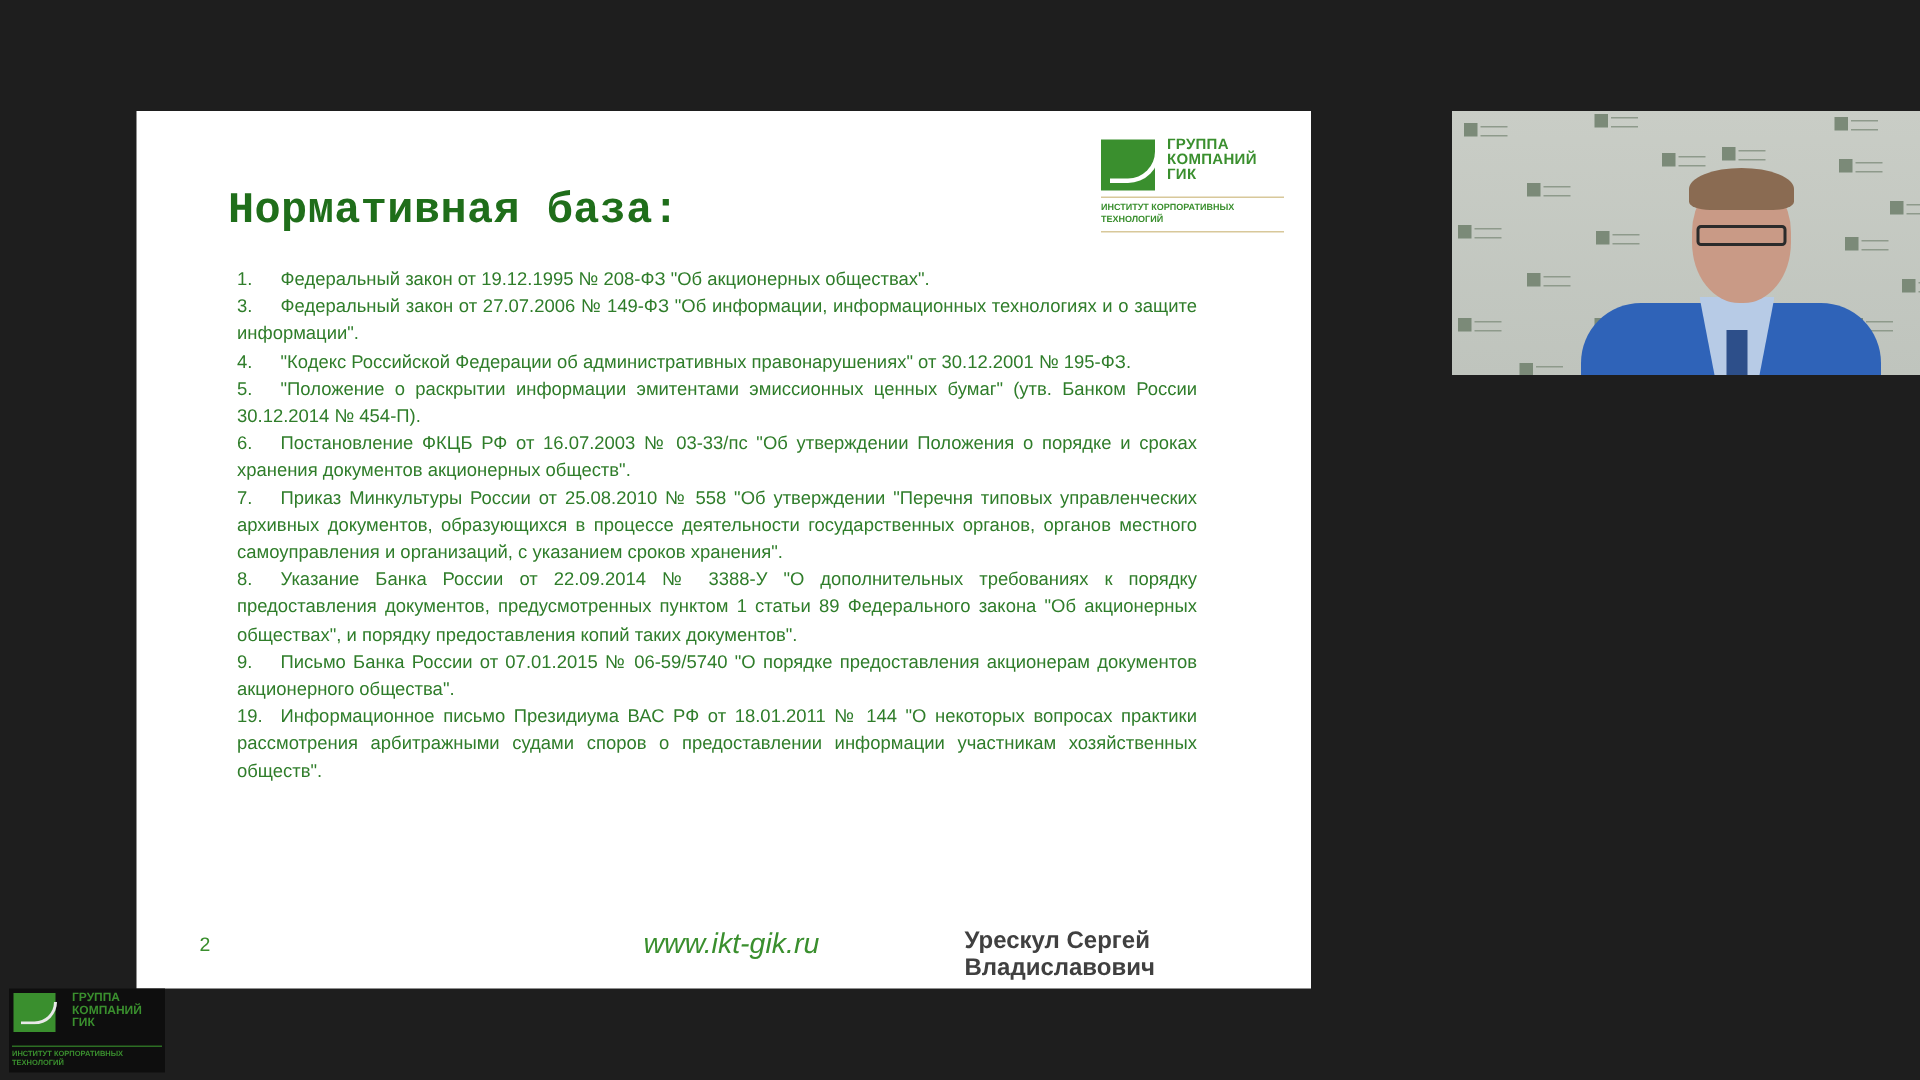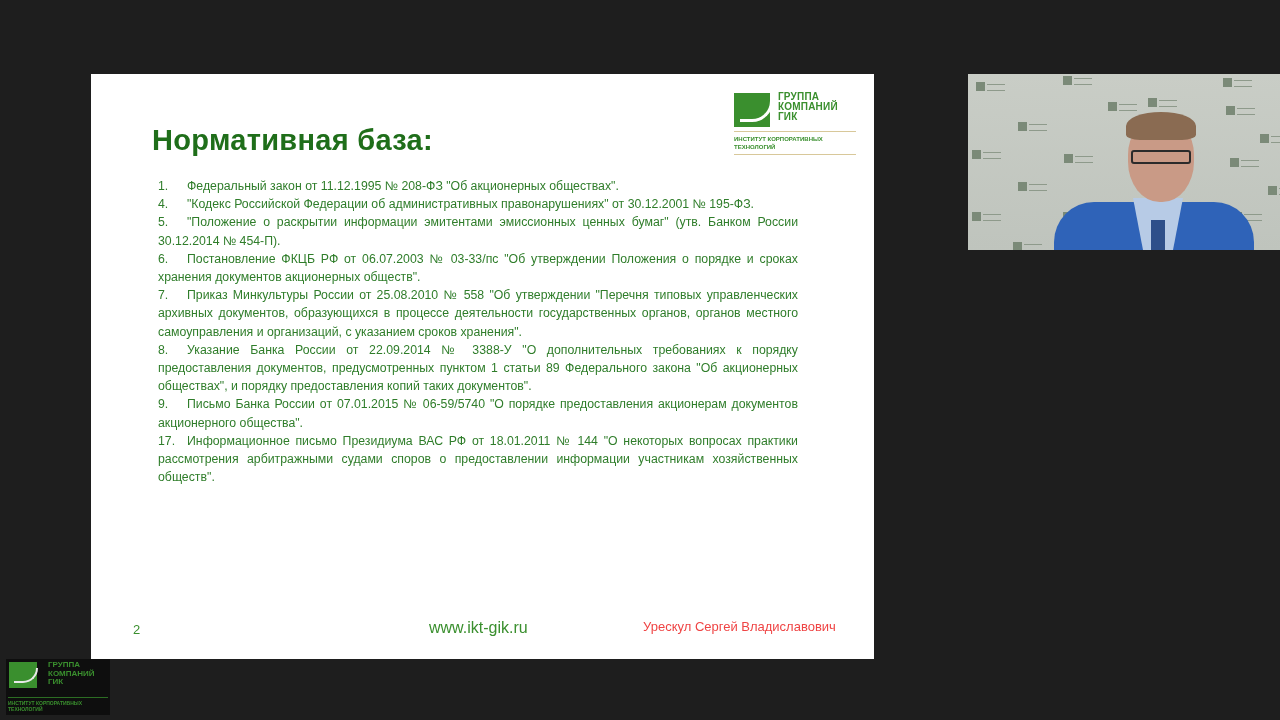--- a/index.html
+++ b/index.html
@@ -35,37 +35,37 @@
   }
   .logo-sub {
     position: absolute; left: 0; top: 45px; width: 124px;
     color: #3a8f2e; font-weight: bold; font-size: 6px; line-height: 8px; white-space: pre-line;
   }
   .logo-rule2 {
     position: absolute; left: 0; top: 64px; width: 122px; height: 1px; background: #d8c89a;
   }
   .slide-title {
     position: absolute; left: 61px; top: 50px;
-    color: #1f6e1a; font-weight: bold; font-size: 29px; letter-spacing: 0.3px;
+    color: #1f6e1a; font-weight: bold; font-size: 29px; letter-spacing: 0.3px; font-family: Liberation Mono, monospace;
   }
   .law-list {
     position: absolute; left: 67px; top: 103px; width: 640px;
     color: #2f7d2a; font-size: 12.3px; line-height: 18.2px;
     text-align: justify;
   }
   .law-item { margin: 0; }
   .law-num { display: inline-block; width: 29px; }
   .slide-footer-num {
     position: absolute; left: 42px; top: 548px; color: #3a8f2e; font-size: 13px;
   }
   .slide-footer-url {
-    position: absolute; left: 338px; top: 545px; color: #3a8f2e; font-size: 16px;
+    position: absolute; left: 338px; top: 545px; color: #3a8f2e; font-size: 19px; font-style: italic;
   }
   .slide-footer-author {
-    position: absolute; left: 552px; top: 545px; color: #ef4444; font-size: 13px; font-weight: normal;
+    position: absolute; left: 552px; top: 545px; color: #404040; font-size: 16px; font-weight: bold;
   }
   .webcam {
     position: absolute; left: 968px; top: 74px; width: 312px; height: 176px;
     background: linear-gradient(180deg, #c9cdc6 0%, #bfc4bd 100%);
     overflow: hidden;
   }
   .wm {
     position: absolute; width: 30px; height: 10px;
   }
   .wm::before {
@@ -130,28 +130,29 @@
 ГИК</div>
     <div class="logo-rule"></div>
     <div class="logo-sub">ИНСТИТУТ КОРПОРАТИВНЫХ
 ТЕХНОЛОГИЙ</div>
     <div class="logo-rule2"></div>
   </div>
 
   <div class="slide-title">Нормативная база:</div>
 
   <div class="law-list">
-    <p class="law-item"><span class="law-num">1.</span><span>Федеральный закон от 11.12.1995 № 208-ФЗ "Об акционерных обществах".</span></p>
+    <p class="law-item"><span class="law-num">1.</span><span>Федеральный закон от 19.12.1995 № 208-ФЗ "Об акционерных обществах".</span></p>
+    <p class="law-item"><span class="law-num">3.</span><span>Федеральный закон от 27.07.2006 № 149-ФЗ "Об информации, информационных технологиях и о защите информации".</span></p>
     <p class="law-item"><span class="law-num">4.</span><span>"Кодекс Российской Федерации об административных правонарушениях" от 30.12.2001 № 195-ФЗ.</span></p>
     <p class="law-item"><span class="law-num">5.</span><span>"Положение о раскрытии информации эмитентами эмиссионных ценных бумаг" (утв. Банком России 30.12.2014 № 454-П).</span></p>
-    <p class="law-item"><span class="law-num">6.</span><span>Постановление ФКЦБ РФ от 06.07.2003 № 03-33/пс "Об утверждении Положения о порядке и сроках хранения документов акционерных обществ".</span></p>
+    <p class="law-item"><span class="law-num">6.</span><span>Постановление ФКЦБ РФ от 16.07.2003 № 03-33/пс "Об утверждении Положения о порядке и сроках хранения документов акционерных обществ".</span></p>
     <p class="law-item"><span class="law-num">7.</span><span>Приказ Минкультуры России от 25.08.2010 № 558 "Об утверждении "Перечня типовых управленческих архивных документов, образующихся в процессе деятельности государственных органов, органов местного самоуправления и организаций, с указанием сроков хранения".</span></p>
     <p class="law-item"><span class="law-num">8.</span><span>Указание Банка России от 22.09.2014 № 3388-У "О дополнительных требованиях к порядку предоставления документов, предусмотренных пунктом 1 статьи 89 Федерального закона "Об акционерных обществах", и порядку предоставления копий таких документов".</span></p>
     <p class="law-item"><span class="law-num">9.</span><span>Письмо Банка России от 07.01.2015 № 06-59/5740 "О порядке предоставления акционерам документов акционерного общества".</span></p>
-    <p class="law-item"><span class="law-num">17.</span><span>Информационное письмо Президиума ВАС РФ от 18.01.2011 № 144 "О некоторых вопросах практики рассмотрения арбитражными судами споров о предоставлении информации участникам хозяйственных обществ".</span></p>
+    <p class="law-item"><span class="law-num">19.</span><span>Информационное письмо Президиума ВАС РФ от 18.01.2011 № 144 "О некоторых вопросах практики рассмотрения арбитражными судами споров о предоставлении информации участникам хозяйственных обществ".</span></p>
   </div>
 
   <div class="slide-footer-num">2</div>
   <div class="slide-footer-url">www.ikt-gik.ru</div>
   <div class="slide-footer-author">Урескул Сергей Владиславович</div>
 </div>
 
 <div class="webcam">
   <div class="wm" style="left:8px;top:8px"></div>
   <div class="wm" style="left:95px;top:2px"></div>

